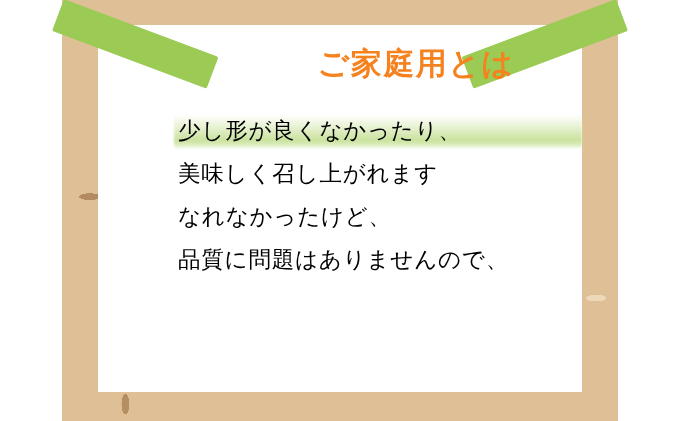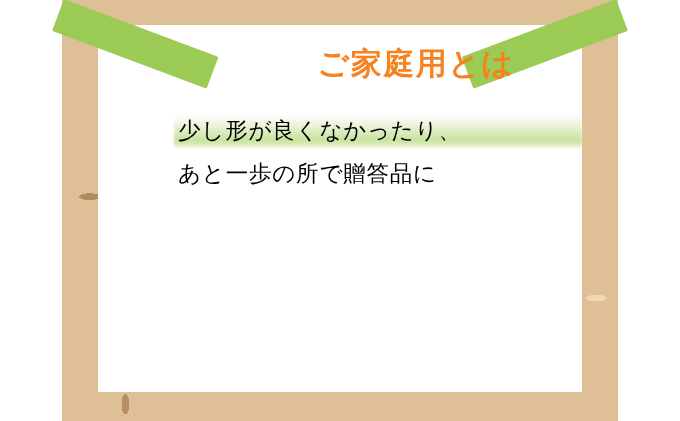--- a/index.html
+++ b/index.html
@@ -213,21 +213,27 @@
     <div class="title">ご家庭用とは</div>
 
     <div class="body-lines">
 
       <span class="body-line highlight">
         <span class="mark">少し形が良くなかったり、</span>
       </span>
 
 
       <span class="body-line">
-        <span class="mark">あと一歩の所で贈答品に</span>
-      </span>
-
-
+        <span class="mark">美味しく召し上がれます</span>
+      </span>
+
+      <span class="body-line">
+        <span class="mark">なれなかったけど、</span>
+      </span>
+
+      <span class="body-line">
+        <span class="mark">品質に問題はありませんので、</span>
+      </span>
 
 
     </div>
   </div>
 </div>
 
 </body></html>

